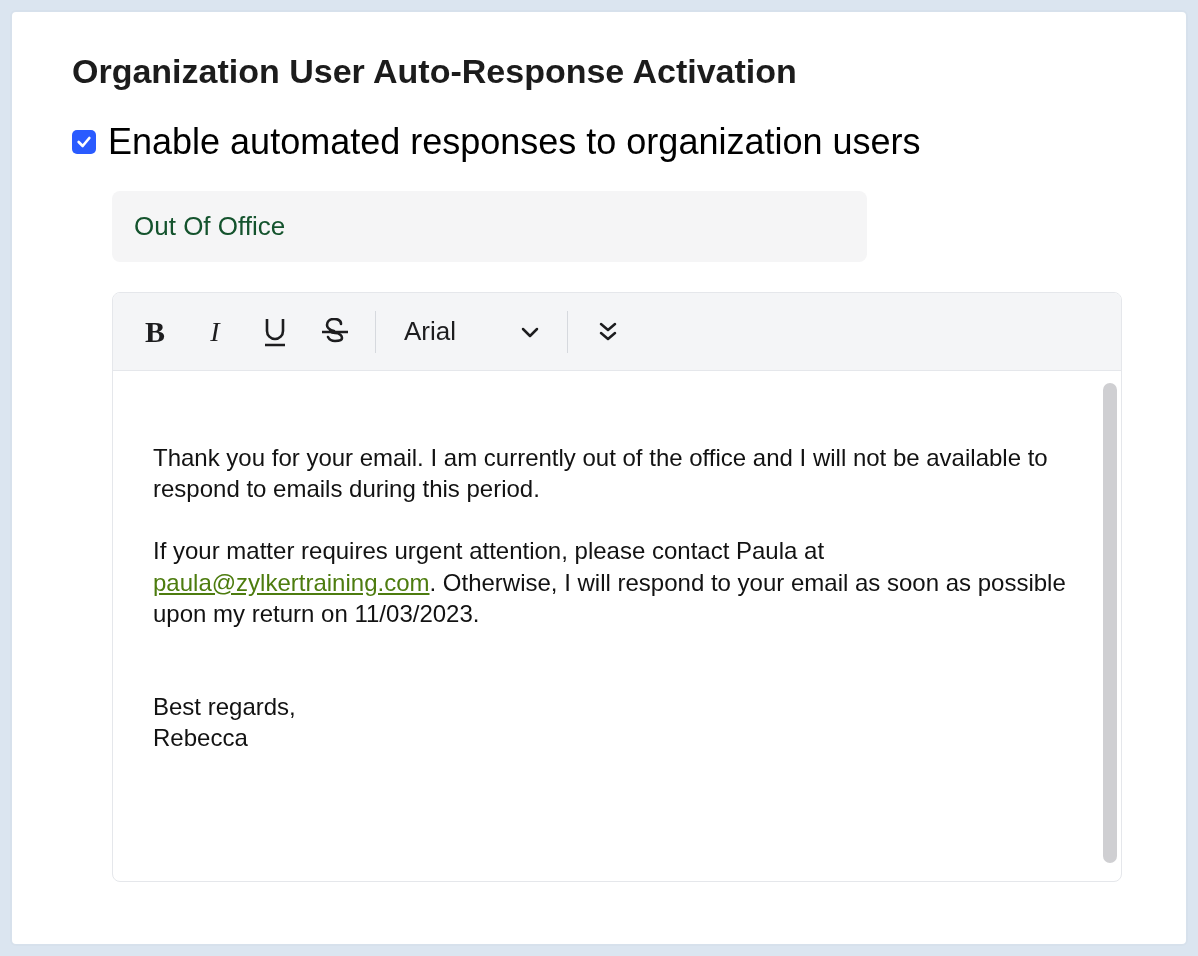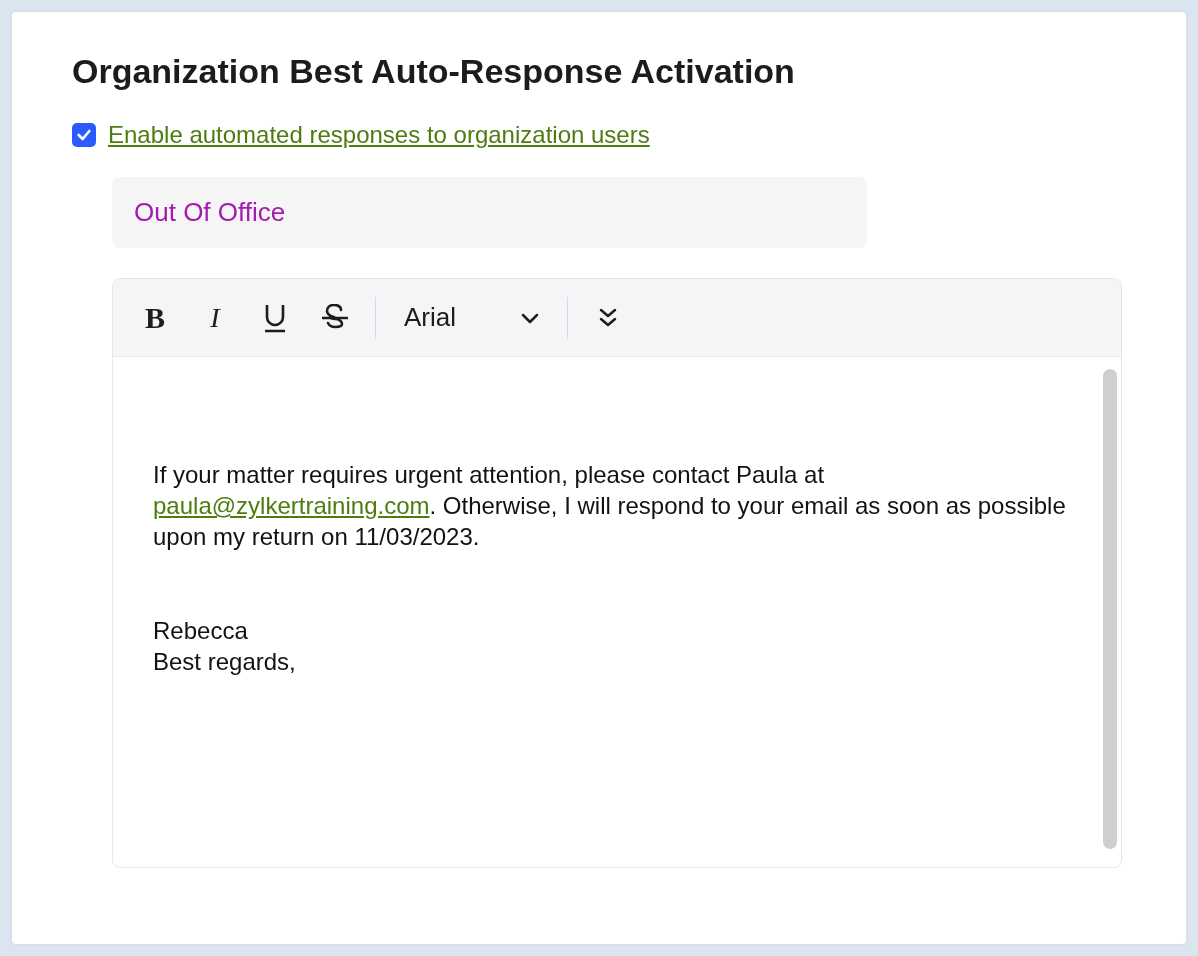--- a/index.html
+++ b/index.html
@@ -42,33 +42,32 @@
       align-items: center;
       justify-content: center;
       cursor: pointer;
       flex-shrink: 0;
     }
     .checkbox svg {
       width: 16px;
       height: 16px;
     }
     .checkbox-label {
-      font-size: 24px;
-      color: #4d7c0f;
-      text-decoration: underline;
+      font-size: 36px;
+      color: #000000;
     }
     .indent {
       margin-left: 40px;
     }
     .subject-field {
       background: #f5f5f6;
       border-radius: 8px;
       padding: 20px 22px;
       font-size: 26px;
-      color: #a21caf;
+      color: #14532d;
       width: 755px;
       margin-bottom: 30px;
     }
     .editor {
       border: 1px solid #e5e7eb;
       border-radius: 8px;
       overflow: hidden;
       width: 1010px;
       position: relative;
     }
@@ -139,21 +138,21 @@
       height: 480px;
       background: #cfcfd2;
       border-radius: 7px;
     }
   </style>
 </head>
 <body>
 
 <div class="panel">
 
-  <h1 class="page-title">Organization Best Auto-Response Activation</h1>
+  <h1 class="page-title">Organization User Auto-Response Activation</h1>
 
   <div class="checkbox-row">
     <div class="checkbox">
       <svg viewBox="0 0 24 24" fill="none" stroke="#fff" stroke-width="4" stroke-linecap="round" stroke-linejoin="round">
         <polyline points="4 12 10 18 20 6"></polyline>
       </svg>
     </div>
     <span class="checkbox-label">Enable automated responses to organization users</span>
   </div>
 
@@ -190,27 +189,28 @@
         <div class="tbtn">
           <svg width="20" height="22" viewBox="0 0 20 22">
             <path d="M3 3 L10 9 L17 3" fill="none" stroke="#1d1d1f" stroke-width="2.5" stroke-linecap="round" stroke-linejoin="round"></path>
             <path d="M3 12 L10 18 L17 12" fill="none" stroke="#1d1d1f" stroke-width="2.5" stroke-linecap="round" stroke-linejoin="round"></path>
           </svg>
         </div>
       </div>
 
       <div class="editor-body">
         <div class="blank"></div>
+        <p>Thank you for your email. I am currently out of the office and I will not be available to respond to emails during this period.</p>
         <div class="blank"></div>
         <p>
           <span>If your matter requires urgent attention, please contact Paula at </span><a href="#">paula@zylkertraining.com</a><span>. Otherwise, I will respond to your email as soon as possible upon my return on 11/03/2023.</span>
         </p>
         <div class="blank"></div>
         <div class="blank"></div>
+        <p>Best regards,</p>
         <p>Rebecca</p>
-        <p>Best regards,</p>
       </div>
 
       <div class="scrollbar"></div>
     </div>
   </div>
 
 </div>
 
 </body></html>

